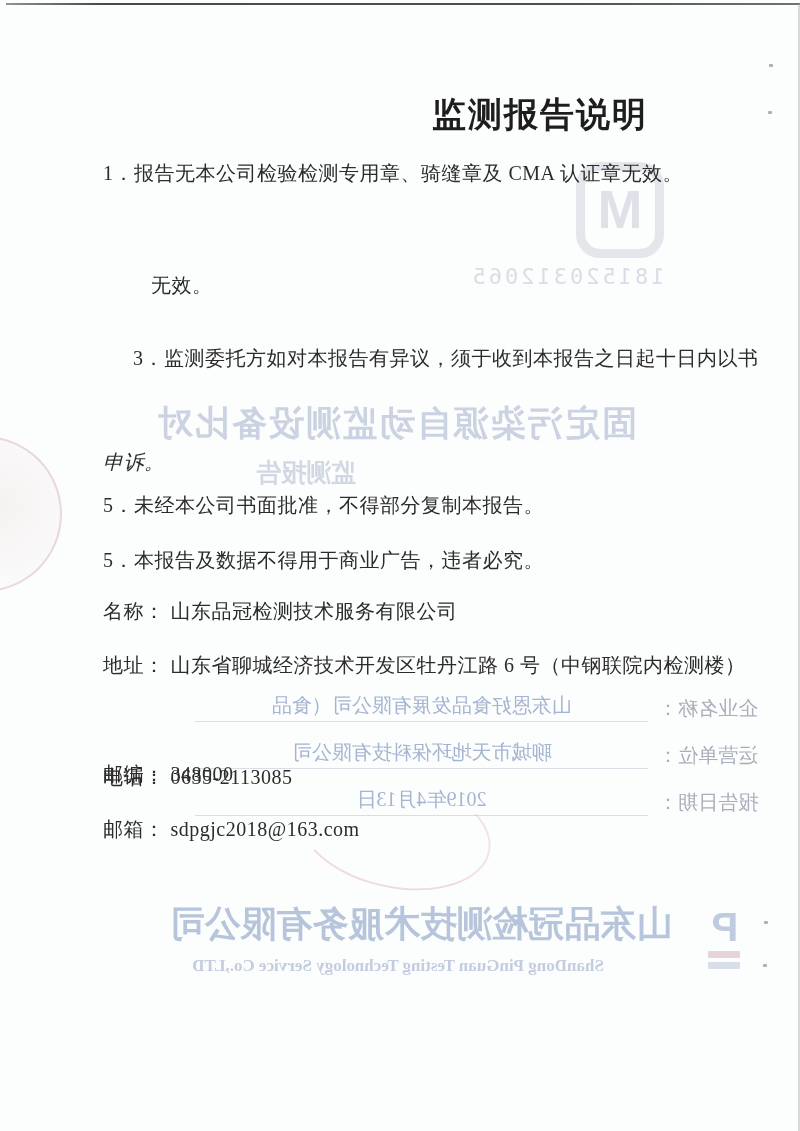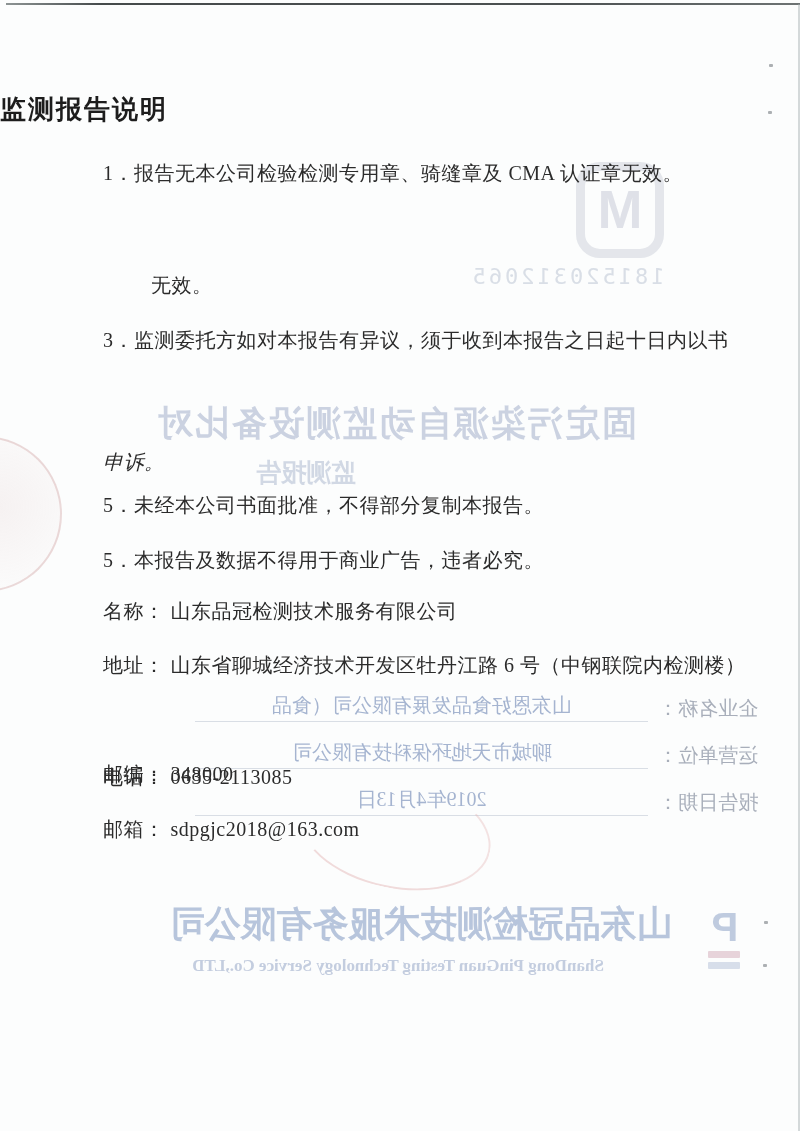--- a/index.html
+++ b/index.html
@@ -10,22 +10,22 @@
     color:#2b2b2b;
   }
   .abs{position:absolute;}
   
   .top-line{top:3px;left:6px;width:794px;height:2px;
     background:linear-gradient(90deg,#8d9494,#454a4b 12%,#4c5152 70%,#6d7373);}
   .right-line{top:4px;right:0;width:2px;height:1127px;background:rgba(165,172,176,.45);}
   .speck{width:4px;height:3px;background:#8a8f93;opacity:.7;border-radius:1px;}
 
   
-  .doc-title{top:92px;left:0;width:648px;text-align:left;
-    font-size:26px;font-weight:bold;letter-spacing:2px;color:#1d1d1d;}
+  .doc-title{top:92px;left:0;width:648px;text-align:right;
+    font-size:34px;font-weight:bold;letter-spacing:2px;color:#1d1d1d;}
   .line{left:103px;font-size:20px;letter-spacing:.5px;white-space:nowrap;}
   .contact{left:103px;font-size:20px;letter-spacing:.5px;white-space:nowrap;}
   .contact .lab{margin-right:6px;}
 
   
   .mir{transform:scaleX(-1);filter:blur(.5px);}
   .bleed{pointer-events:none;}
   .cma-box{left:576px;top:162px;width:88px;height:96px;border:9px solid rgba(203,207,218,.5);
     border-radius:24px;box-sizing:border-box;text-align:center;}
   .cma-m{font-family:"Liberation Sans","DejaVu Sans",sans-serif;font-weight:bold;
@@ -106,21 +106,21 @@
       <div class="p">P</div>
     </div>
     <div class="abs mir logo-bar1"></div>
     <div class="abs mir logo-bar2"></div>
   </div>
 
   <div class="abs doc-title">监测报告说明</div>
 
   <div class="abs line" style="top:160px;">1．报告无本公司检验检测专用章、骑缝章及 CMA 认证章无效。</div>
   <div class="abs line" style="top:272px;margin-left:48px;">无效。</div>
-  <div class="abs line" style="top:327px;">3．监测委托方如对本报告有异议，须于收到本报告之日起十日内以书</div>
+  <div class="abs line" style="top:345px;margin-left:30px;">3．监测委托方如对本报告有异议，须于收到本报告之日起十日内以书</div>
   <div class="abs line" style="top:449px;font-style:italic;">申诉。</div>
   <div class="abs line" style="top:492px;">5．未经本公司书面批准，不得部分复制本报告。</div>
   <div class="abs line" style="top:547px;">5．本报告及数据不得用于商业广告，违者必究。</div>
 
   <div class="abs contact" style="top:598px;">
     <span class="lab">名称：</span><span>山东品冠检测技术服务有限公司</span>
   </div>
   <div class="abs contact" style="top:652px;">
     <span class="lab">地址：</span><span>山东省聊城经济技术开发区牡丹江路 6 号（中钢联院内检测楼）</span>
   </div>

